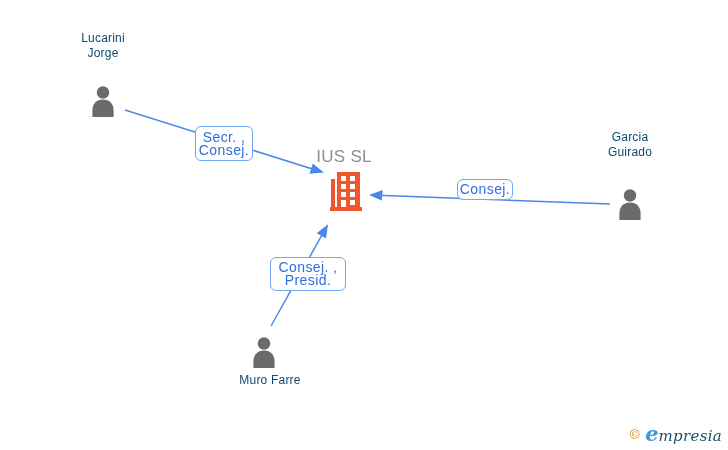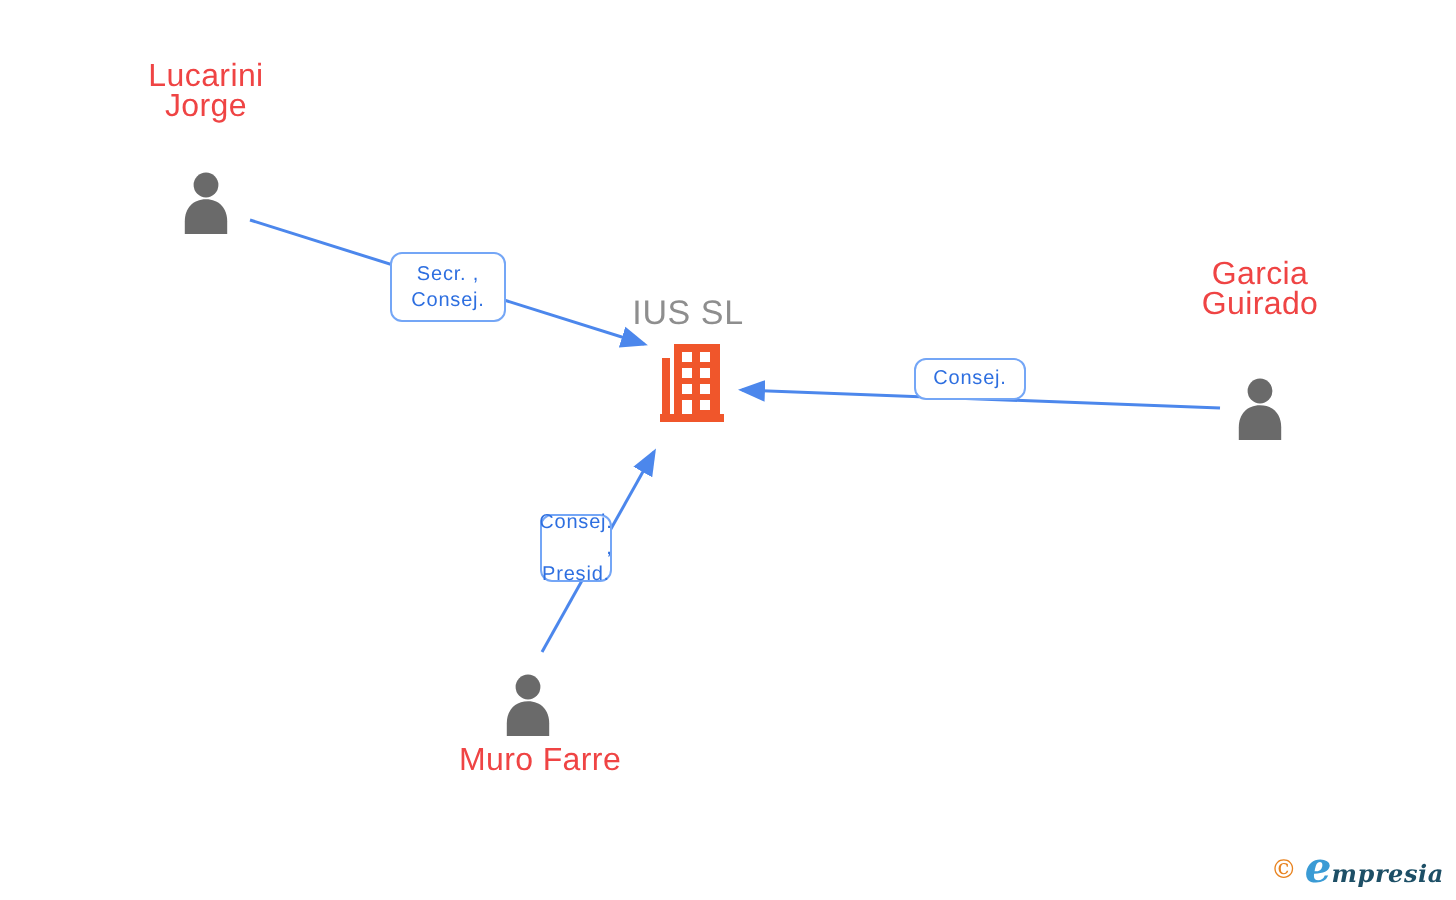--- a/index.html
+++ b/index.html
@@ -12,23 +12,23 @@
   }
   
   .edges{position:absolute;left:0;top:0;width:728px;height:450px;}
 
   
   .node{position:absolute;cursor:pointer;}
   .name{
     position:absolute;
     width:120px;
     text-align:center;
-    font-size:16px;
+    font-size:12px;
     line-height:15px;
-    color:#ef4444;
+    color:#0c4a6e;
     letter-spacing:.2px;
   }
   .person-icon{position:absolute;width:32px;height:32px;}
   .person-icon svg{display:block;width:100%;height:100%;}
   .person-icon path,.person-icon circle{fill:#6a6a6a;}
 
   .company-label{
     position:absolute;
     width:100px;
     text-align:center;
@@ -41,21 +41,21 @@
   .building-icon svg{display:block;width:100%;height:100%;}
 
   
   .rel-box{
     position:absolute;
     box-sizing:border-box;
     background:#ffffff;
     border:1.5px solid #74a6f6;
     border-radius:6px;
     color:#2e6fe0;
-    font-size:10px;
+    font-size:14px;
     line-height:13px;
     letter-spacing:.4px;
     display:flex;
     flex-direction:column;
     align-items:center;
     justify-content:center;
     text-align:right;
   }
 
   
@@ -63,21 +63,21 @@
     position:absolute;
     right:6px;
     bottom:4px;
     font-family:"DejaVu Serif","Liberation Serif",serif;
     font-style:italic;
     white-space:nowrap;
     cursor:pointer;
   }
   .brand .copy{color:#e8821e;font-size:13px;font-style:normal;vertical-align:2px;margin-right:4px;}
   .brand .brand-e{color:#3a9bd5;font-size:21px;font-weight:bold;}
-  .brand .brand-rest{color:#1d4f66;font-size:12px;font-weight:bold;letter-spacing:.3px;}
+  .brand .brand-rest{color:#1d4f66;font-size:15px;font-weight:normal;letter-spacing:.3px;}
 </style>
 </head>
 <body>
 
 <div class="stage">
 
   <svg class="edges" width="728" height="450" viewBox="0 0 728 450">
     <defs>
       <marker id="arrow" viewBox="0 0 10 8" refX="8.5" refY="4" markerWidth="9" markerHeight="7.5" orient="auto">
         <path d="M0,0 L10,4 L0,8 Z" fill="#4c87ec"></path>
@@ -151,21 +151,21 @@
 
   <div class="rel-box" style="left:195px;top:126px;width:58px;height:35px;">
     <div>Secr. ,</div>
     <div>Consej.</div>
   </div>
 
   <div class="rel-box" style="left:457px;top:179px;width:56px;height:21px;">
     <div>Consej.</div>
   </div>
 
-  <div class="rel-box" style="left:270px;top:257px;width:36px;height:34px;">
+  <div class="rel-box" style="left:270px;top:257px;width:76px;height:34px;">
     <div>Consej. ,</div>
     <div>Presid.</div>
   </div>
 
   <div class="brand">
     <span class="copy">©</span><span class="brand-e">e</span><span class="brand-rest">mpresia</span>
   </div>
 
 </div>
 

